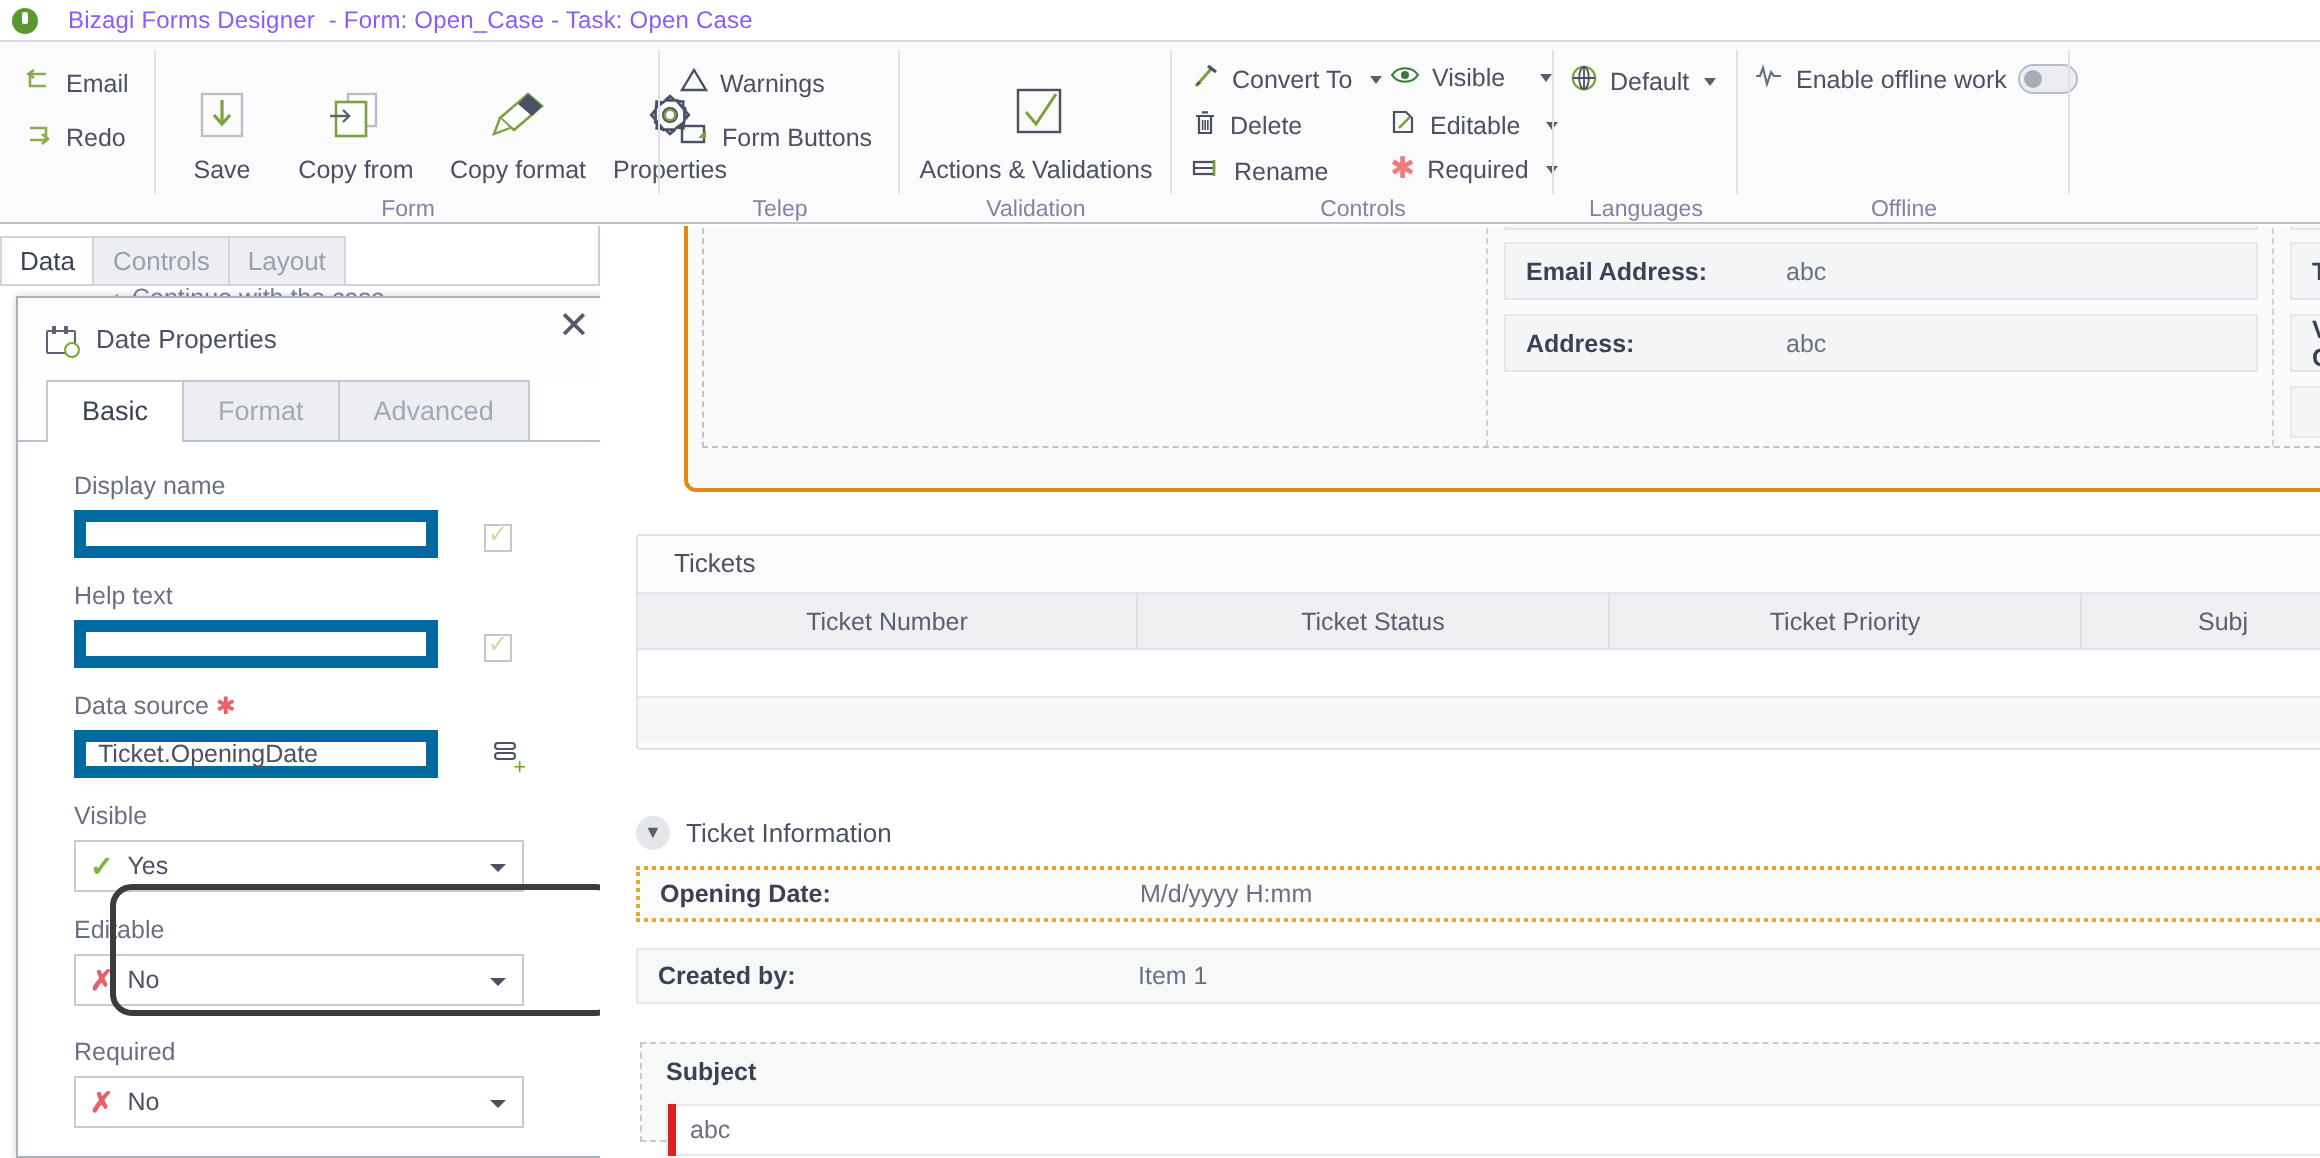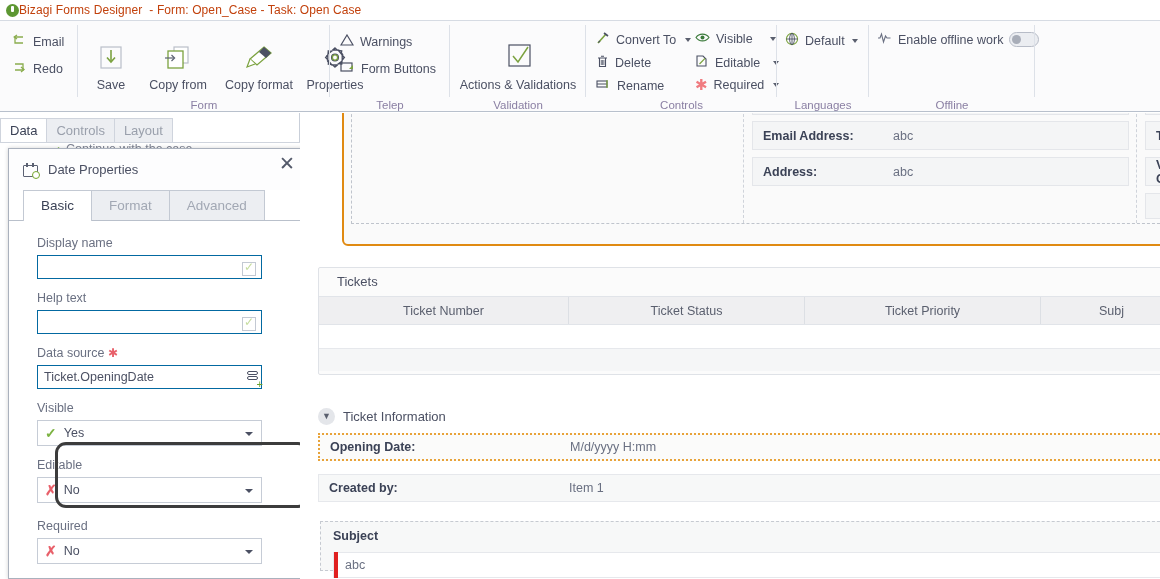--- a/index.html
+++ b/index.html
@@ -14,21 +14,21 @@
   }
   .app { position: relative; width: 1160px; height: 579px; background:#fff; }
 
   
   .titlebar {
     position:absolute; left:0; top:0; width:1160px; height:20px;
     background:#ffffff; display:flex; align-items:center; padding-left:6px;
   }
   .bz-logo { width:13px; height:13px; border-radius:50%; background:#5d9732; position:relative; flex:0 0 auto; }
   .bz-logo::after{ content:""; position:absolute; left:5px; top:2.5px; width:3px; height:6px; background:#fff; border-radius:1px;}
-  .title-text { margin-left:0; font-size:12px; color:#c2410c; letter-spacing:.1px; white-space:nowrap;}
+  .title-text { margin-left:15px; font-size:12px; color:#8b5cf6; letter-spacing:.1px; white-space:nowrap;}
 
   
   .ribbon {
     position:absolute; left:0; top:20px; width:1160px; height:92px;
     background:#fbfbfc;
     border-top:1px solid #d6dbe3;
     border-bottom:1px solid #b8c0cc;
   }
   .rgroup { position:absolute; top:0; height:92px; }
   .rgroup .glabel {
@@ -119,21 +119,21 @@
     height:30px; line-height:29px; padding:0 17px; font-size:13.5px;
     border:1px solid #c3c9d3; border-bottom:none; background:#eceef2; color:#a2a8b4;
     margin-right:-1px; cursor:default;
   }
   .dtab.active { background:#fff; color:#3b4256; position:relative; z-index:3; margin-bottom:-1px; height:31px; line-height:30px;}
   .dlg-body { padding:15px 16px 0 28px; }
   .fgroup { margin-bottom:12px; position:relative; }
   .flabel { font-size:12.5px; color:#6a7082; margin-bottom:5px; display:block;}
   .flabel .req { color:#e8606a; font-size:12px; }
   .finput {
-    width:225px; height:24px; border:1px solid #0369a1; background:#fff;
+    width:182px; height:24px; border:6px solid #0369a1; background:#fff;
     font-size:12.5px; color:#4b5063; padding:0 6px; font-family:"Liberation Sans",sans-serif;
     display:flex; align-items:center;
   }
   .fcheckbox {
     position:absolute; right:34px; bottom:3px; width:14px; height:14px;
     border:1px solid #c3c9d3; background:#fff;
   }
   .fcheckbox::after{ content:"✓"; position:absolute; left:1px; top:-3px; font-size:12px; color:#c6dda0;}
   .fdb { position:absolute; right:30px; bottom:2px; width:13px; height:16px;}
   .fdb .c { position:absolute; left:0; width:11px; height:4px; border:1.2px solid #4b5063; border-radius:2px;}

